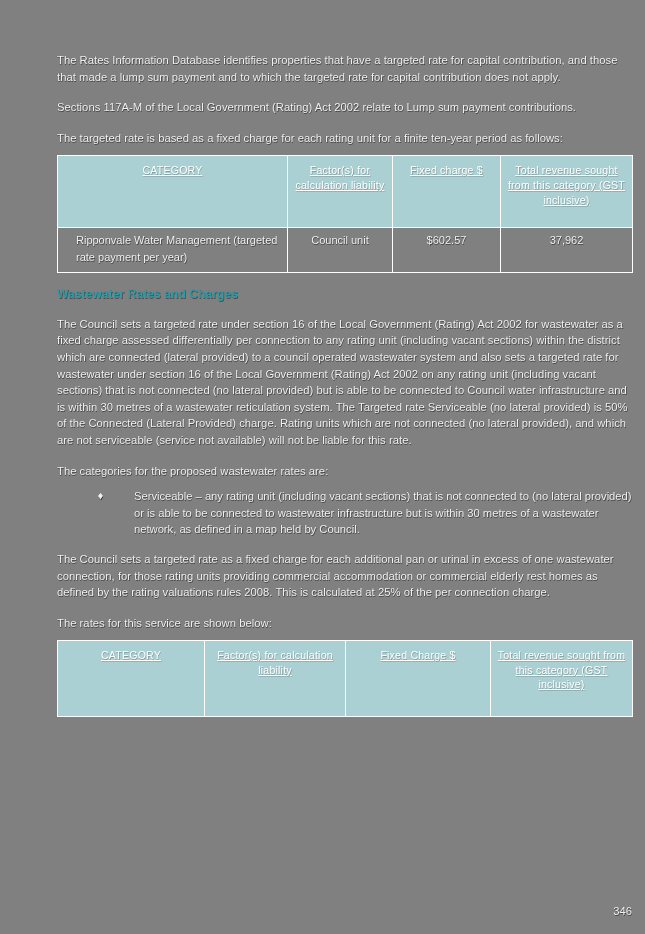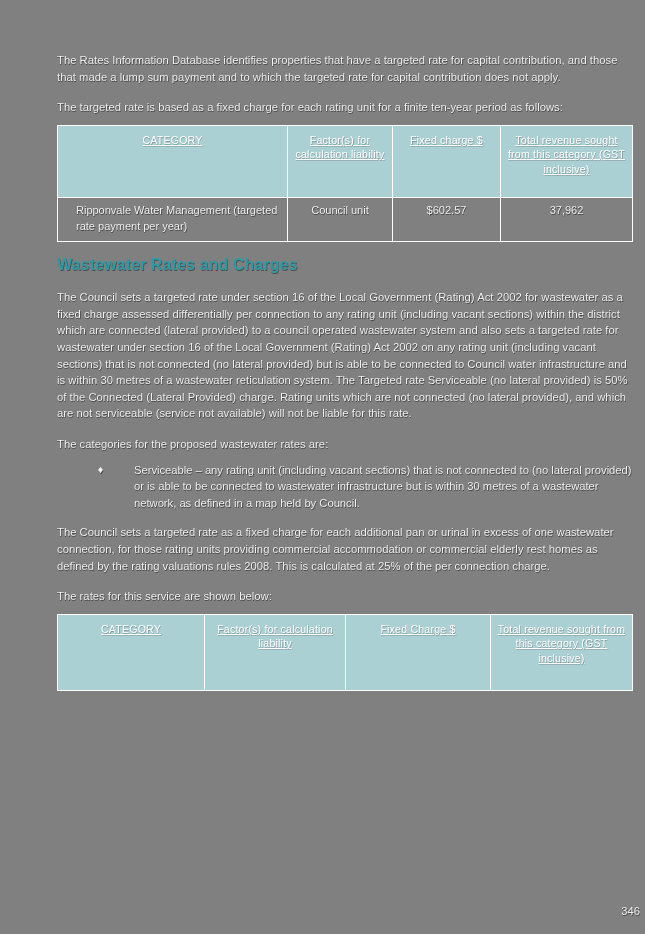--- a/index.html
+++ b/index.html
@@ -42,21 +42,21 @@
                 -0.4px -0.4px 0px rgba(20,20,20,0.25);
   }
 
   p.para.tight {
     margin-bottom: 9px;
   }
 
   h2.section-heading {
     margin: 6px 0 15px 0;
     color: #2f9aa6;
-    font-size: 16px;
+    font-size: 12px;
     font-weight: bold;
     letter-spacing: 0.1px;
     text-shadow: 0.7px 0.7px 0px rgba(25,25,25,0.5);
   }
 
   
   ul.bullets {
     margin: 0 0 13px 0;
     padding: 0;
     list-style: none;
@@ -132,36 +132,37 @@
   table.t2 col.c2 { width: 141px; }
   table.t2 col.c3 { width: 145px; }
   table.t2 col.c4 { width: 142px; }
 
   table.t1 th.h1 { height: 58px; }
   table.t2 th.h1 { height: 62px; }
 
   
   .page-number {
     position: absolute;
-    right: 5px;
+    right: 13px;
     bottom: 17px;
     color: #f2f2f2;
     font-size: 11.2px;
     text-shadow: 0.6px 0.6px 0px rgba(20,20,20,0.55),
                 -0.4px -0.4px 0px rgba(20,20,20,0.25);
   }
 </style>
 </head>
 <body>
 
 <div class="page">
   <div class="content">
 
     <p class="para">The Rates Information Database identifies properties that have a targeted rate for capital contribution, and those that made a lump sum payment and to which the targeted rate for capital contribution does not apply.</p>
 
+    <p class="para">Sections 117A-M of the Local Government (Rating) Act 2002 relate to Lump sum payment contributions.</p>
 
     <p class="para tight">The targeted rate is based as a fixed charge for each rating unit for a finite ten-year period as follows:</p>
 
     <table class="rates-table t1">
       <colgroup>
         <col class="c1">
           <col class="c2">
           <col class="c3">
           <col class="c4">
       </colgroup>

